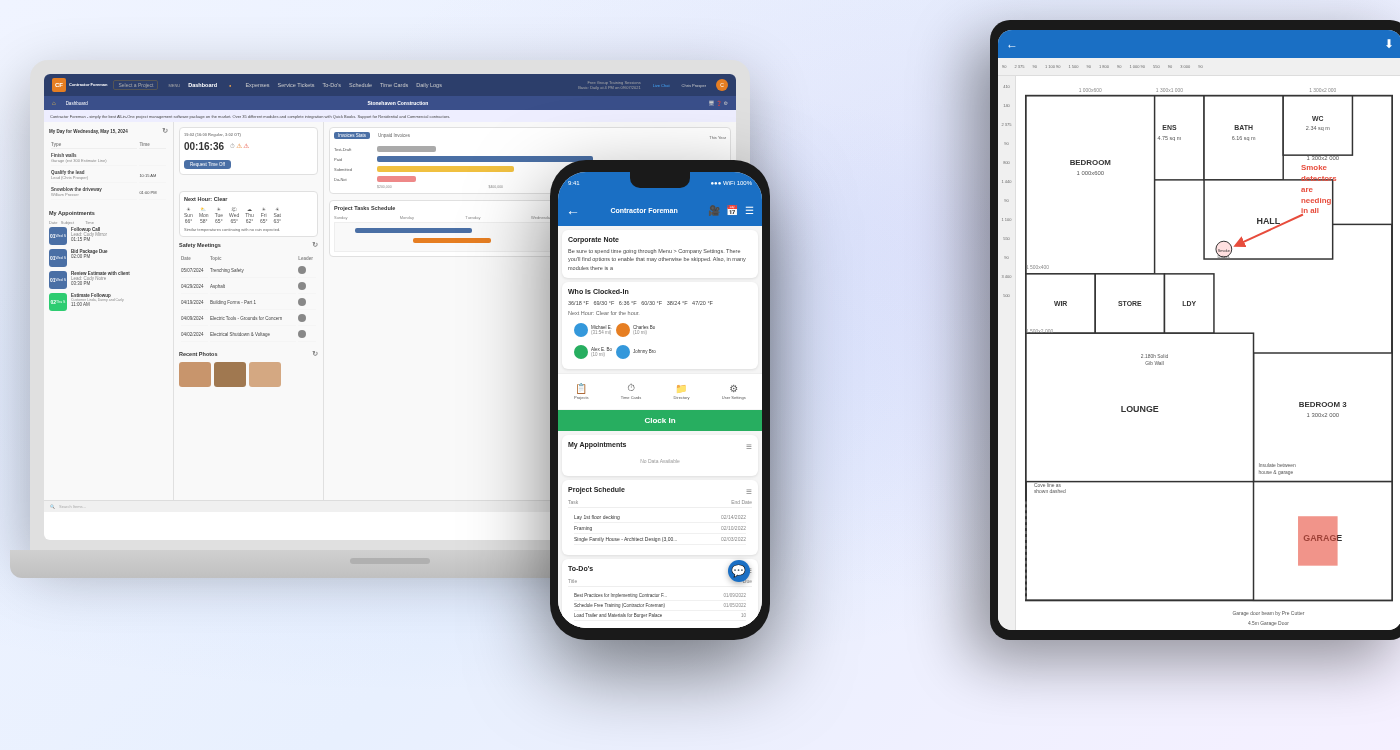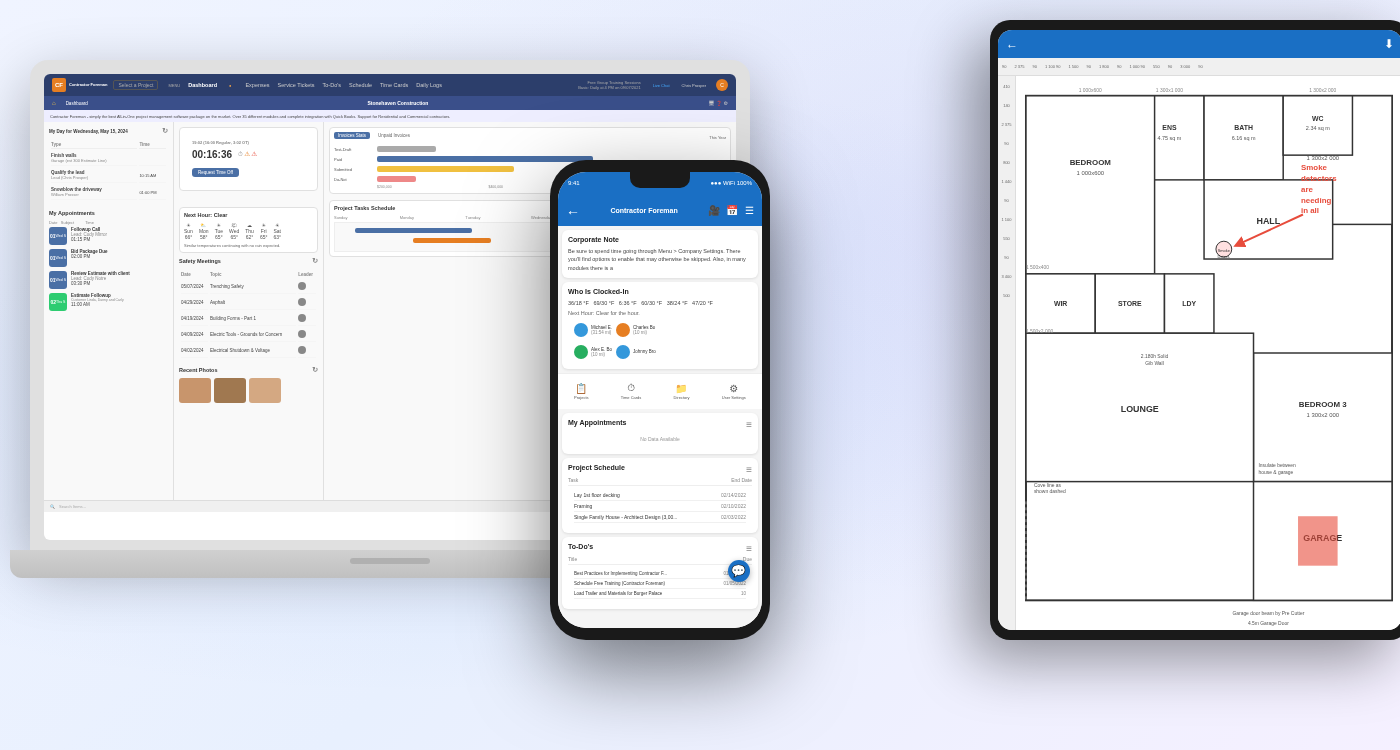--- a/index.html
+++ b/index.html
@@ -209,21 +209,21 @@
 
     .appt-details .appt-title {
       font-weight: bold;
       color: #333;
     }
 
     .laptop-hours-section {
       background: white;
       border: 1px solid #e0e0e0;
       border-radius: 4px;
-      padding: 12px;
+      padding: 4px;
       margin-bottom: 16px;
     }
 
     .hours-big {
       font-size: 10px;
       font-weight: bold;
       color: #333;
     }
 
     .time-off-btn {
@@ -1042,20 +1042,21 @@
             <span class="phone-nav-icon">📁</span>
             <span class="phone-nav-label">Directory</span>
           </div>
           <div class="phone-nav-item">
             <span class="phone-nav-icon">⚙</span>
             <span class="phone-nav-label">User Settings</span>
           </div>
         </div>
 
         
+        <button class="phone-clock-in-btn">Clock In</button>
 
         
         <div class="phone-section">
           <div style="display:flex;justify-content:space-between;">
             <div class="phone-section-title">My Appointments</div>
             <span style="font-size:10px;color:#888;">≡</span>
           </div>
           <div class="phone-appt-label">No Data Available</div>
         </div>
 

